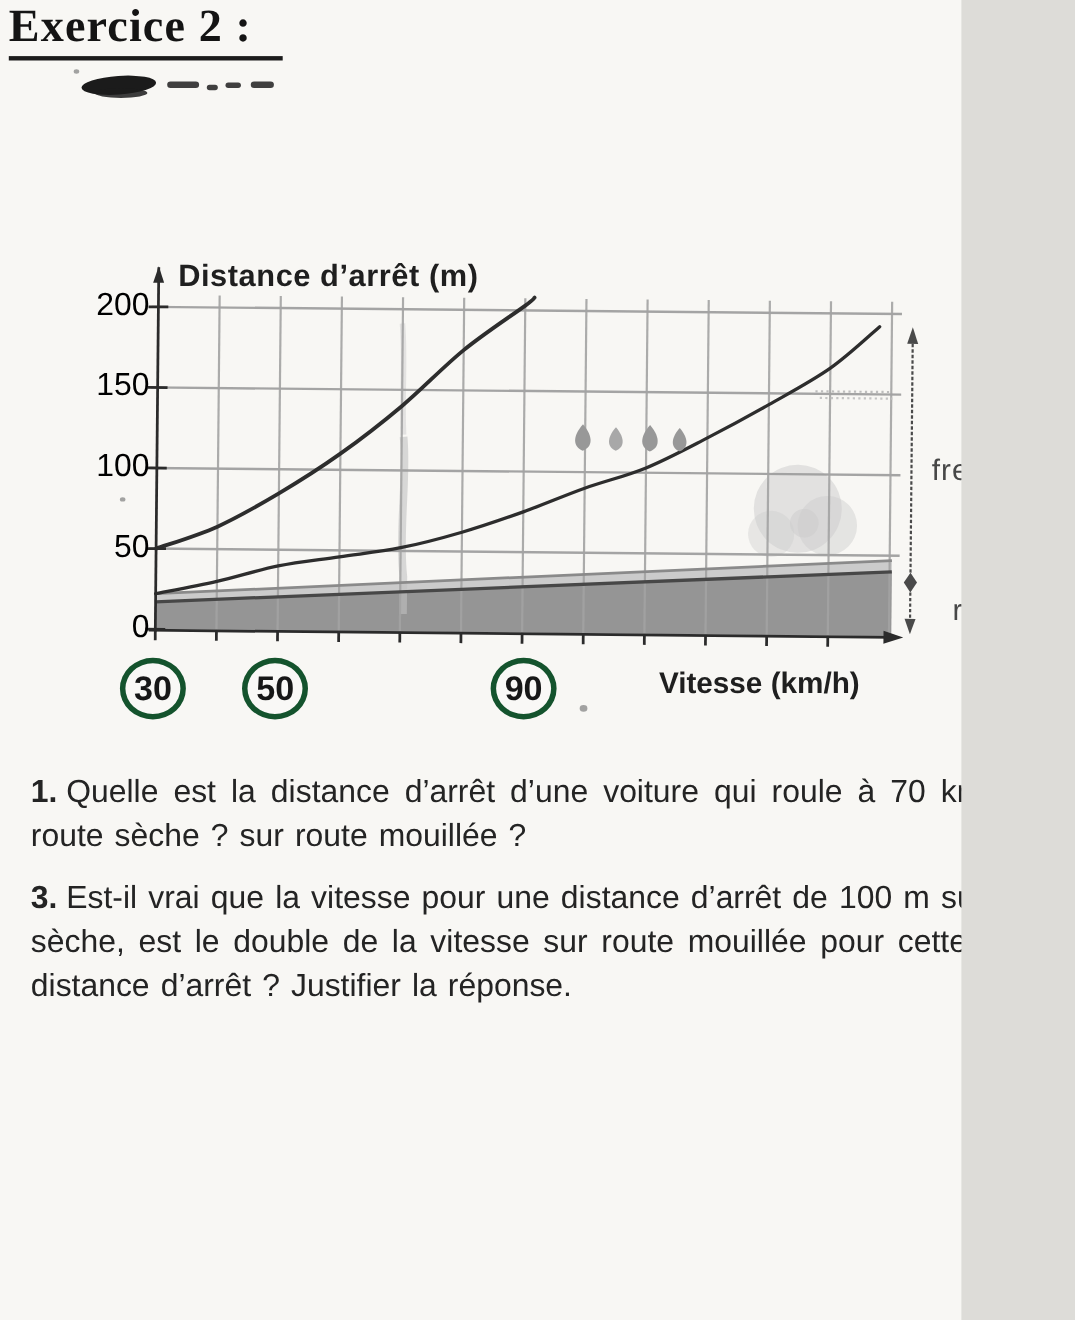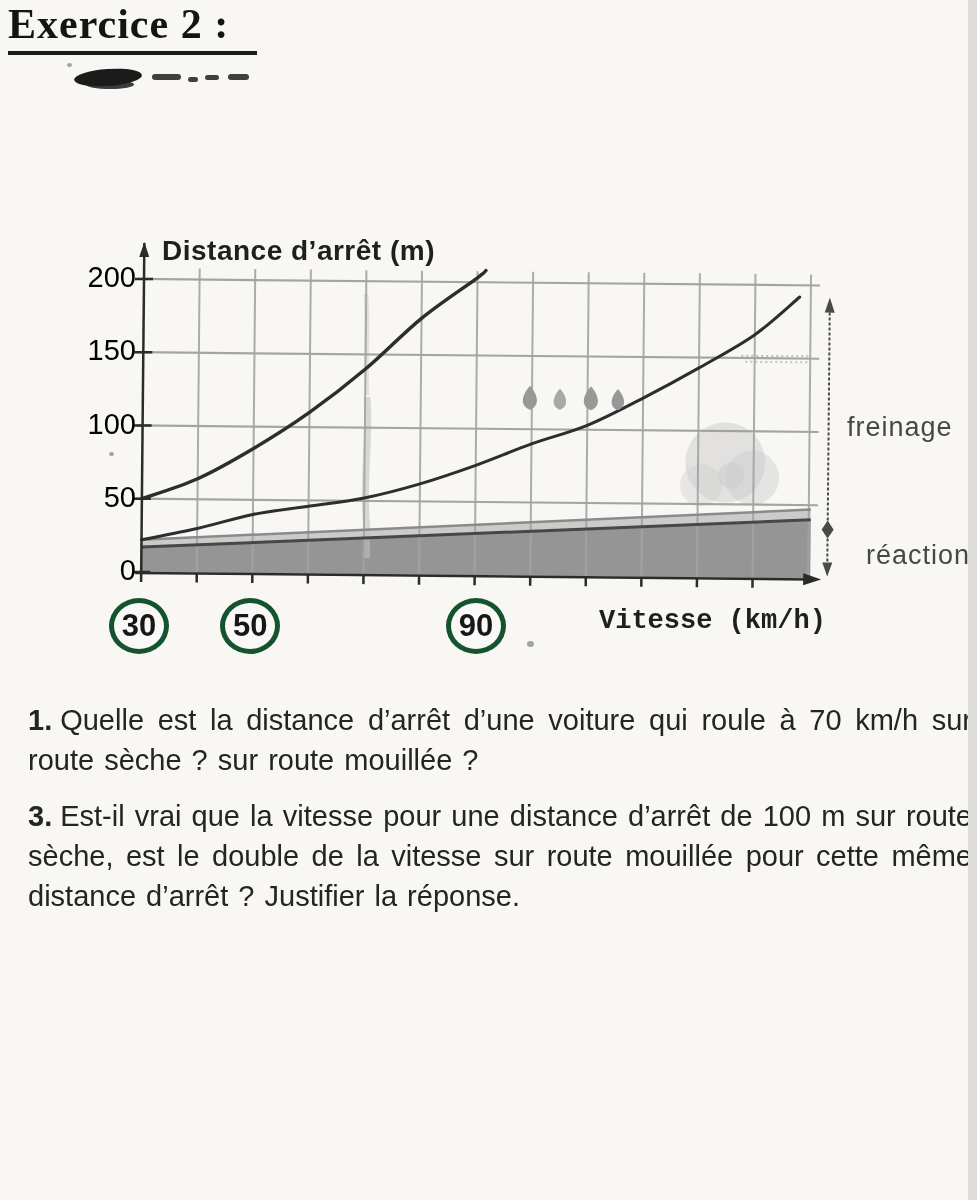--- a/index.html
+++ b/index.html
@@ -1,30 +1,30 @@
 <!DOCTYPE html>
 <html lang="fr"><head>
 <meta charset="utf-8">
 <style>
   html,body{margin:0;padding:0;background:#dddcd8;}
-  .page{position:relative;width:968px;height:1200px;background:#f8f7f4;overflow:hidden;
+  .page{position:relative;width:874px;height:1200px;background:#f8f7f4;overflow:hidden;
         font-family:"Liberation Sans",sans-serif;color:#242424;}
   .title{position:absolute;left:8px;top:0px;margin:0;
          font-family:"Liberation Serif",serif;font-size:42px;font-weight:600;letter-spacing:1px;
          color:#141414;border-bottom:4px solid #1c1c1c;padding:0 28px 3px 0;}
   .intro{position:absolute;left:34px;top:92px;width:938px;margin:0;
          font-size:29px;line-height:40px;text-align:justify;text-indent:14px;
          word-spacing:2px;color:#262626;}
   .blob{position:absolute;background:#1b1b1b;border-radius:50%;}
   .dash{position:absolute;background:#262626;border-radius:3px;opacity:.88;}
   .speck{position:absolute;background:#8c8c8c;border-radius:50%;opacity:.8;}
   .chart-title{position:absolute;left:162px;top:235px;font-size:28px;font-weight:bold;
                letter-spacing:.5px;color:#1f1f1f;}
   .ylabel{position:absolute;left:82px;width:54px;text-align:right;font-size:29px;color:#000000;}
-  .xtitle{position:absolute;left:599px;top:606px;font-size:27px;font-weight:bold;color:#1f1f1f;font-family:Liberation Mono, monospace;}
+  .xtitle{position:absolute;left:599px;top:606px;font-size:27px;font-weight:bold;color:#1f1f1f;}
   .anno{position:absolute;font-size:27px;letter-spacing:1px;color:#474747;}
   .sign{position:absolute;width:50px;height:46px;border:5px solid #14532d;border-radius:50%;
         display:flex;align-items:center;justify-content:center;
         font-size:31px;font-weight:bold;color:#171717;background:rgba(250,250,247,.55);}
   .questions{position:absolute;left:28px;top:684px;width:944px;}
   .question{margin:16px 0 13px 0;font-size:29px;line-height:40px;text-align:justify;
             word-spacing:2px;color:#242424;}
   .qnum{font-weight:bold;margin-right:8px;}
   #chart-svg{position:absolute;left:0;top:0;pointer-events:none;}
 </style>

